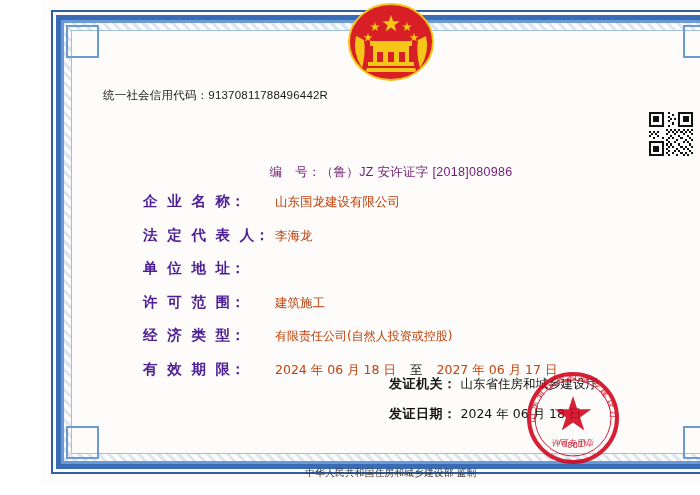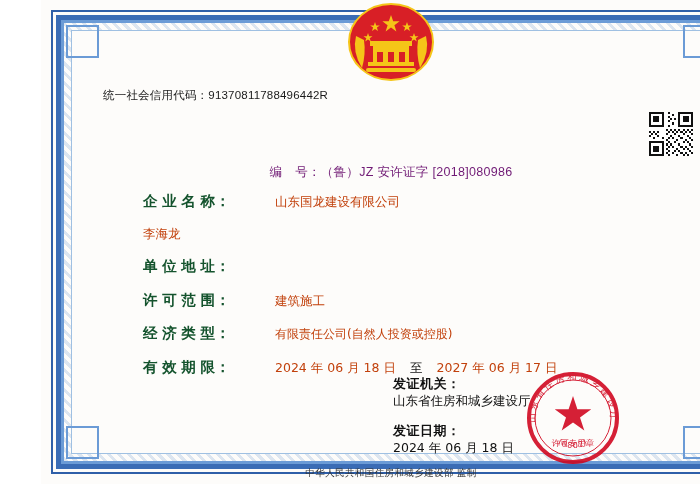--- a/index.html
+++ b/index.html
@@ -139,22 +139,22 @@
   .field-row {
     display: flex;
     align-items: baseline;
     margin-bottom: 14.5px;
   }
   .field-label {
     width: 132px;
     flex: 0 0 132px;
     font-size: 14.5px;
     font-weight: bold;
-    color: #14532d;
-    font-family: Liberation Serif, serif;
+    color: #4c1d95;
+    font-family: Liberation Mono, monospace;
     letter-spacing: 0.5px;
   }
   .field-value {
     font-size: 12.5px;
     color: #c2410c;
     font-family: "DejaVu Sans", sans-serif;
   }
   .field-value.small {
     font-size: 12px;
   }
@@ -171,24 +171,23 @@
   .issuer-block {
     position: absolute;
     right: 46px;
     top: 345px;
     text-align: left;
     width: 290px;
   }
   .issuer-row {
     display: flex;
     align-items: baseline;
-    justify-content: center;
+    justify-content: flex-start;
     margin-bottom: 12px;
     padding-left: 14px;
-    flex-direction: column;
   }
   .issuer-label {
     font-size: 13px;
     font-weight: bold;
     color: #111111;
     font-family: "DejaVu Sans", sans-serif;
     letter-spacing: 0.5px;
     flex: 0 0 auto;
   }
   .issuer-value {
@@ -362,20 +361,21 @@
     <div class="cert-no">编　号：（鲁）JZ 安许证字 [2018]080986</div>
 
     <div class="fields">
 
       <div class="field-row">
         <div class="field-label">企 业 名 称：</div>
         <div class="field-value">山东国龙建设有限公司</div>
       </div>
 
       <div class="field-row">
+        <div class="field-label">法 定 代 表 人：</div>
         <div class="field-value">李海龙</div>
       </div>
 
       <div class="field-row">
         <div class="field-label">单 位 地 址：</div>
       </div>
 
       <div class="field-row">
         <div class="field-label">许 可 范 围：</div>
         <div class="field-value">建筑施工</div>

